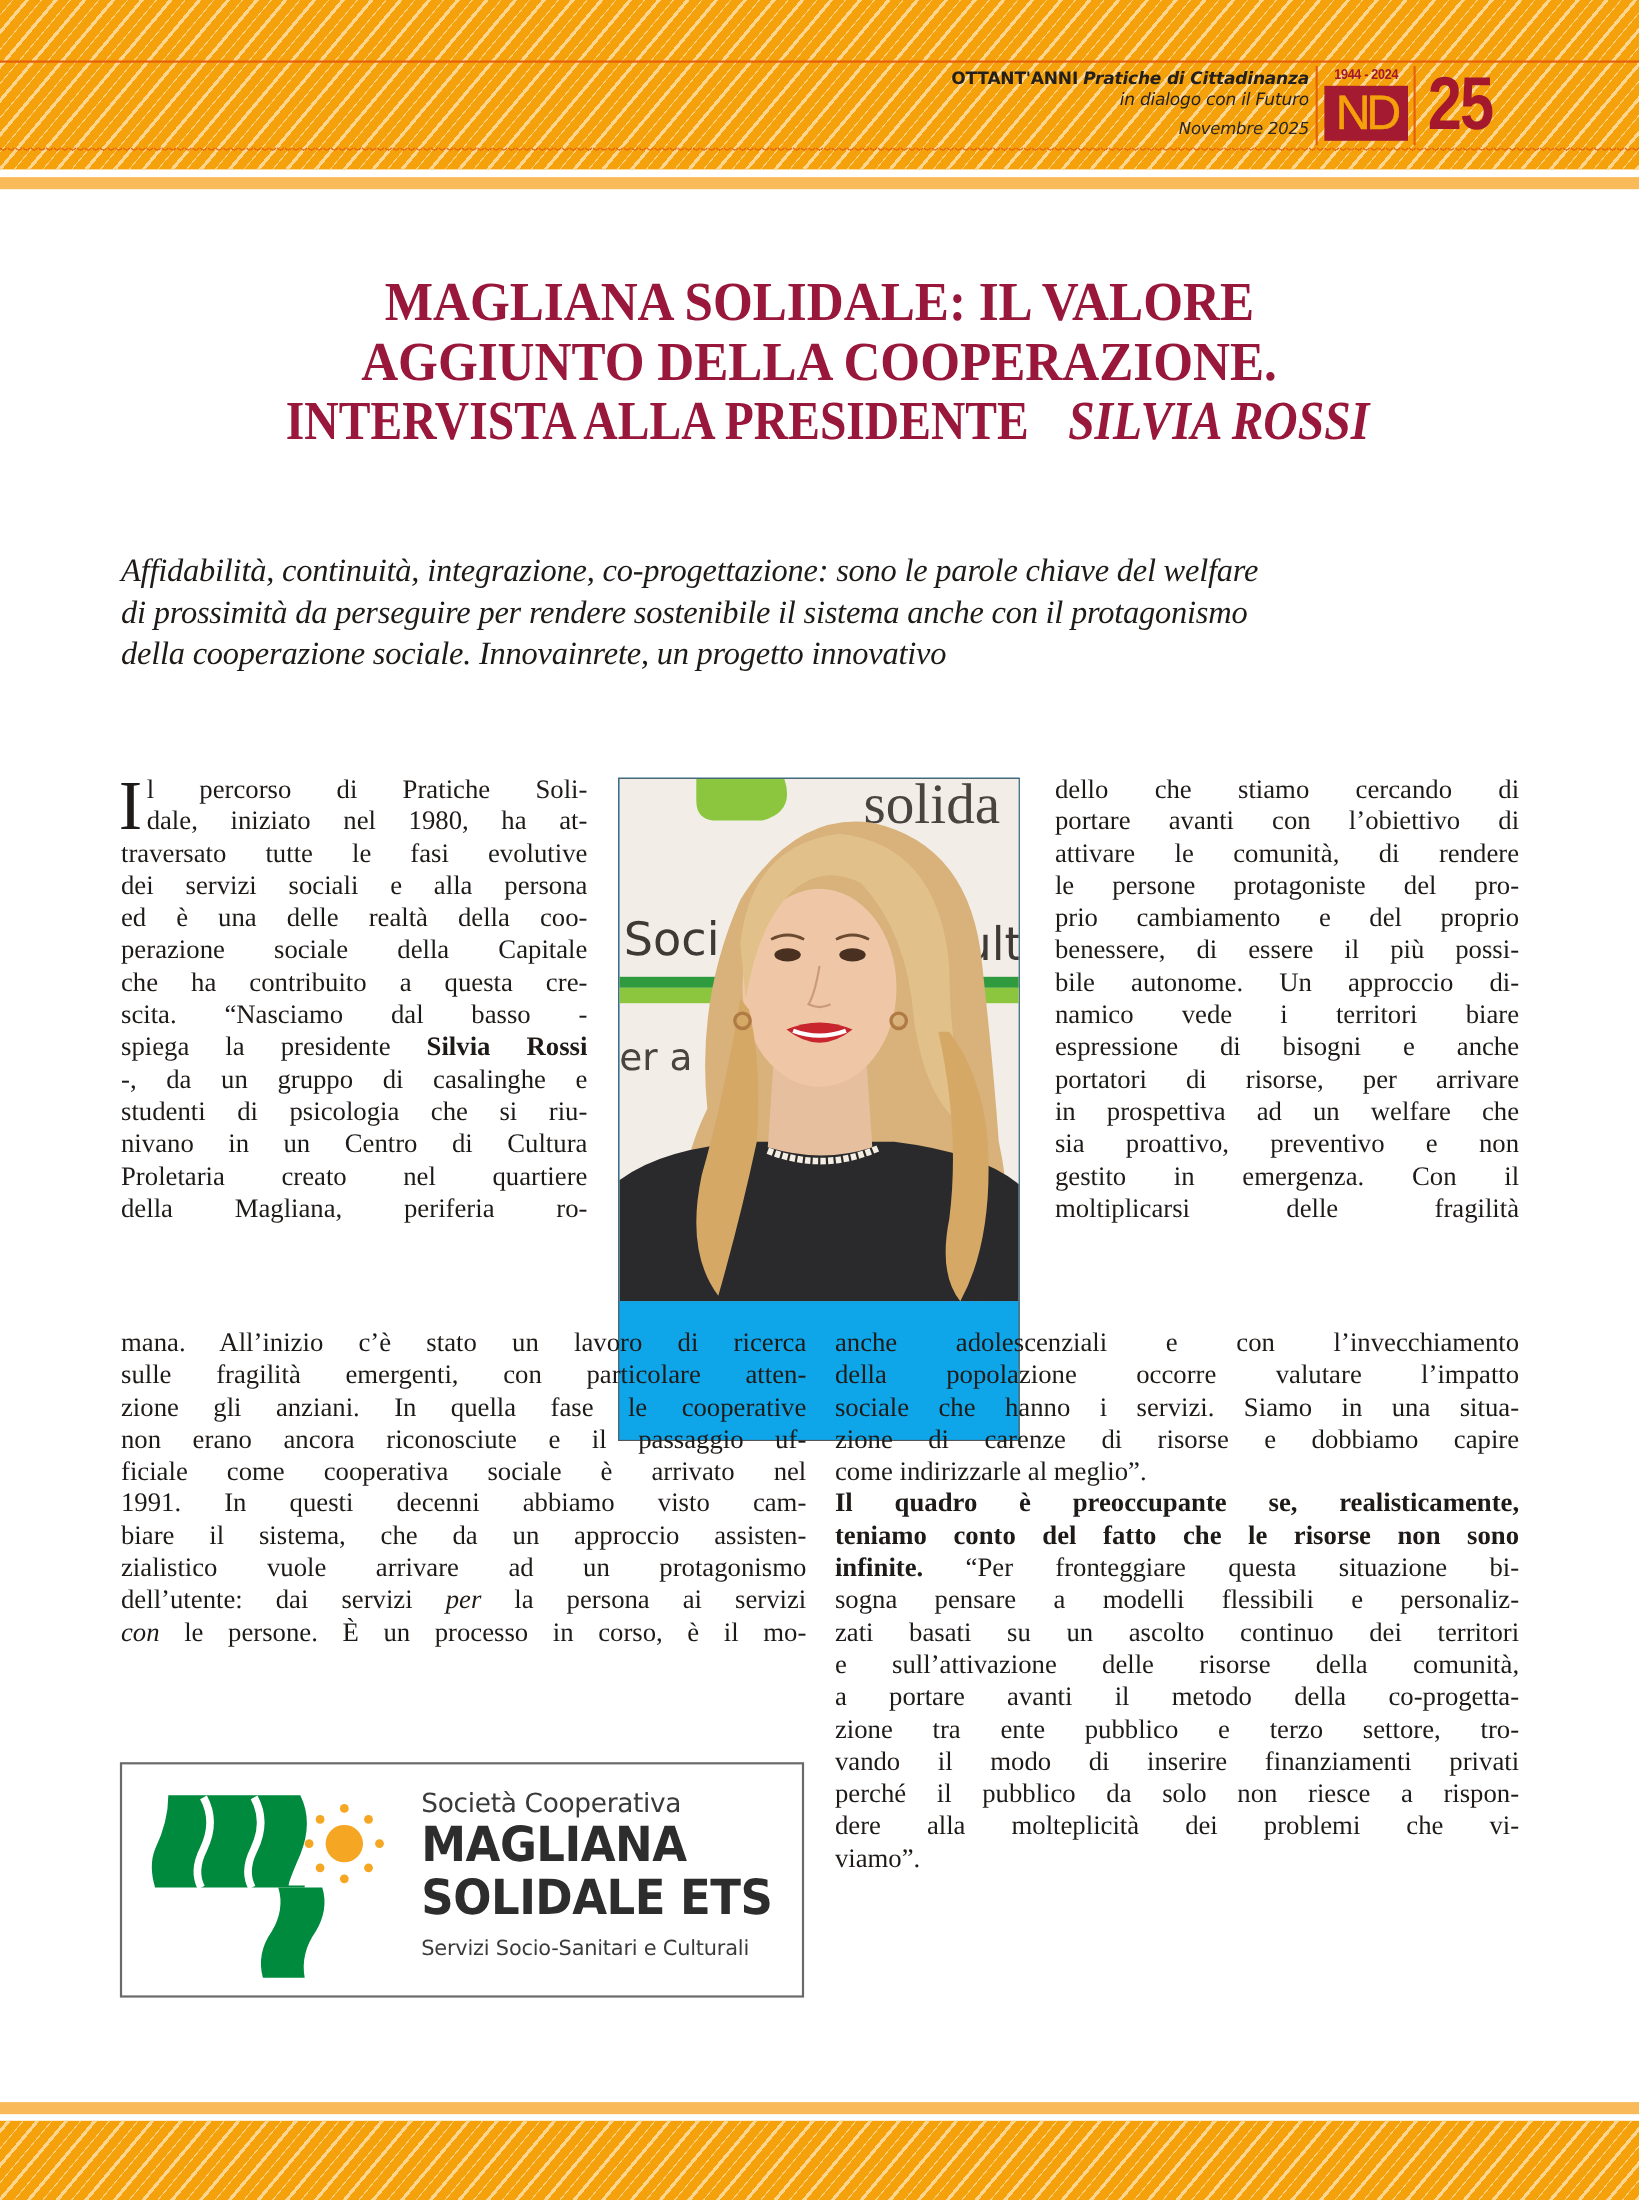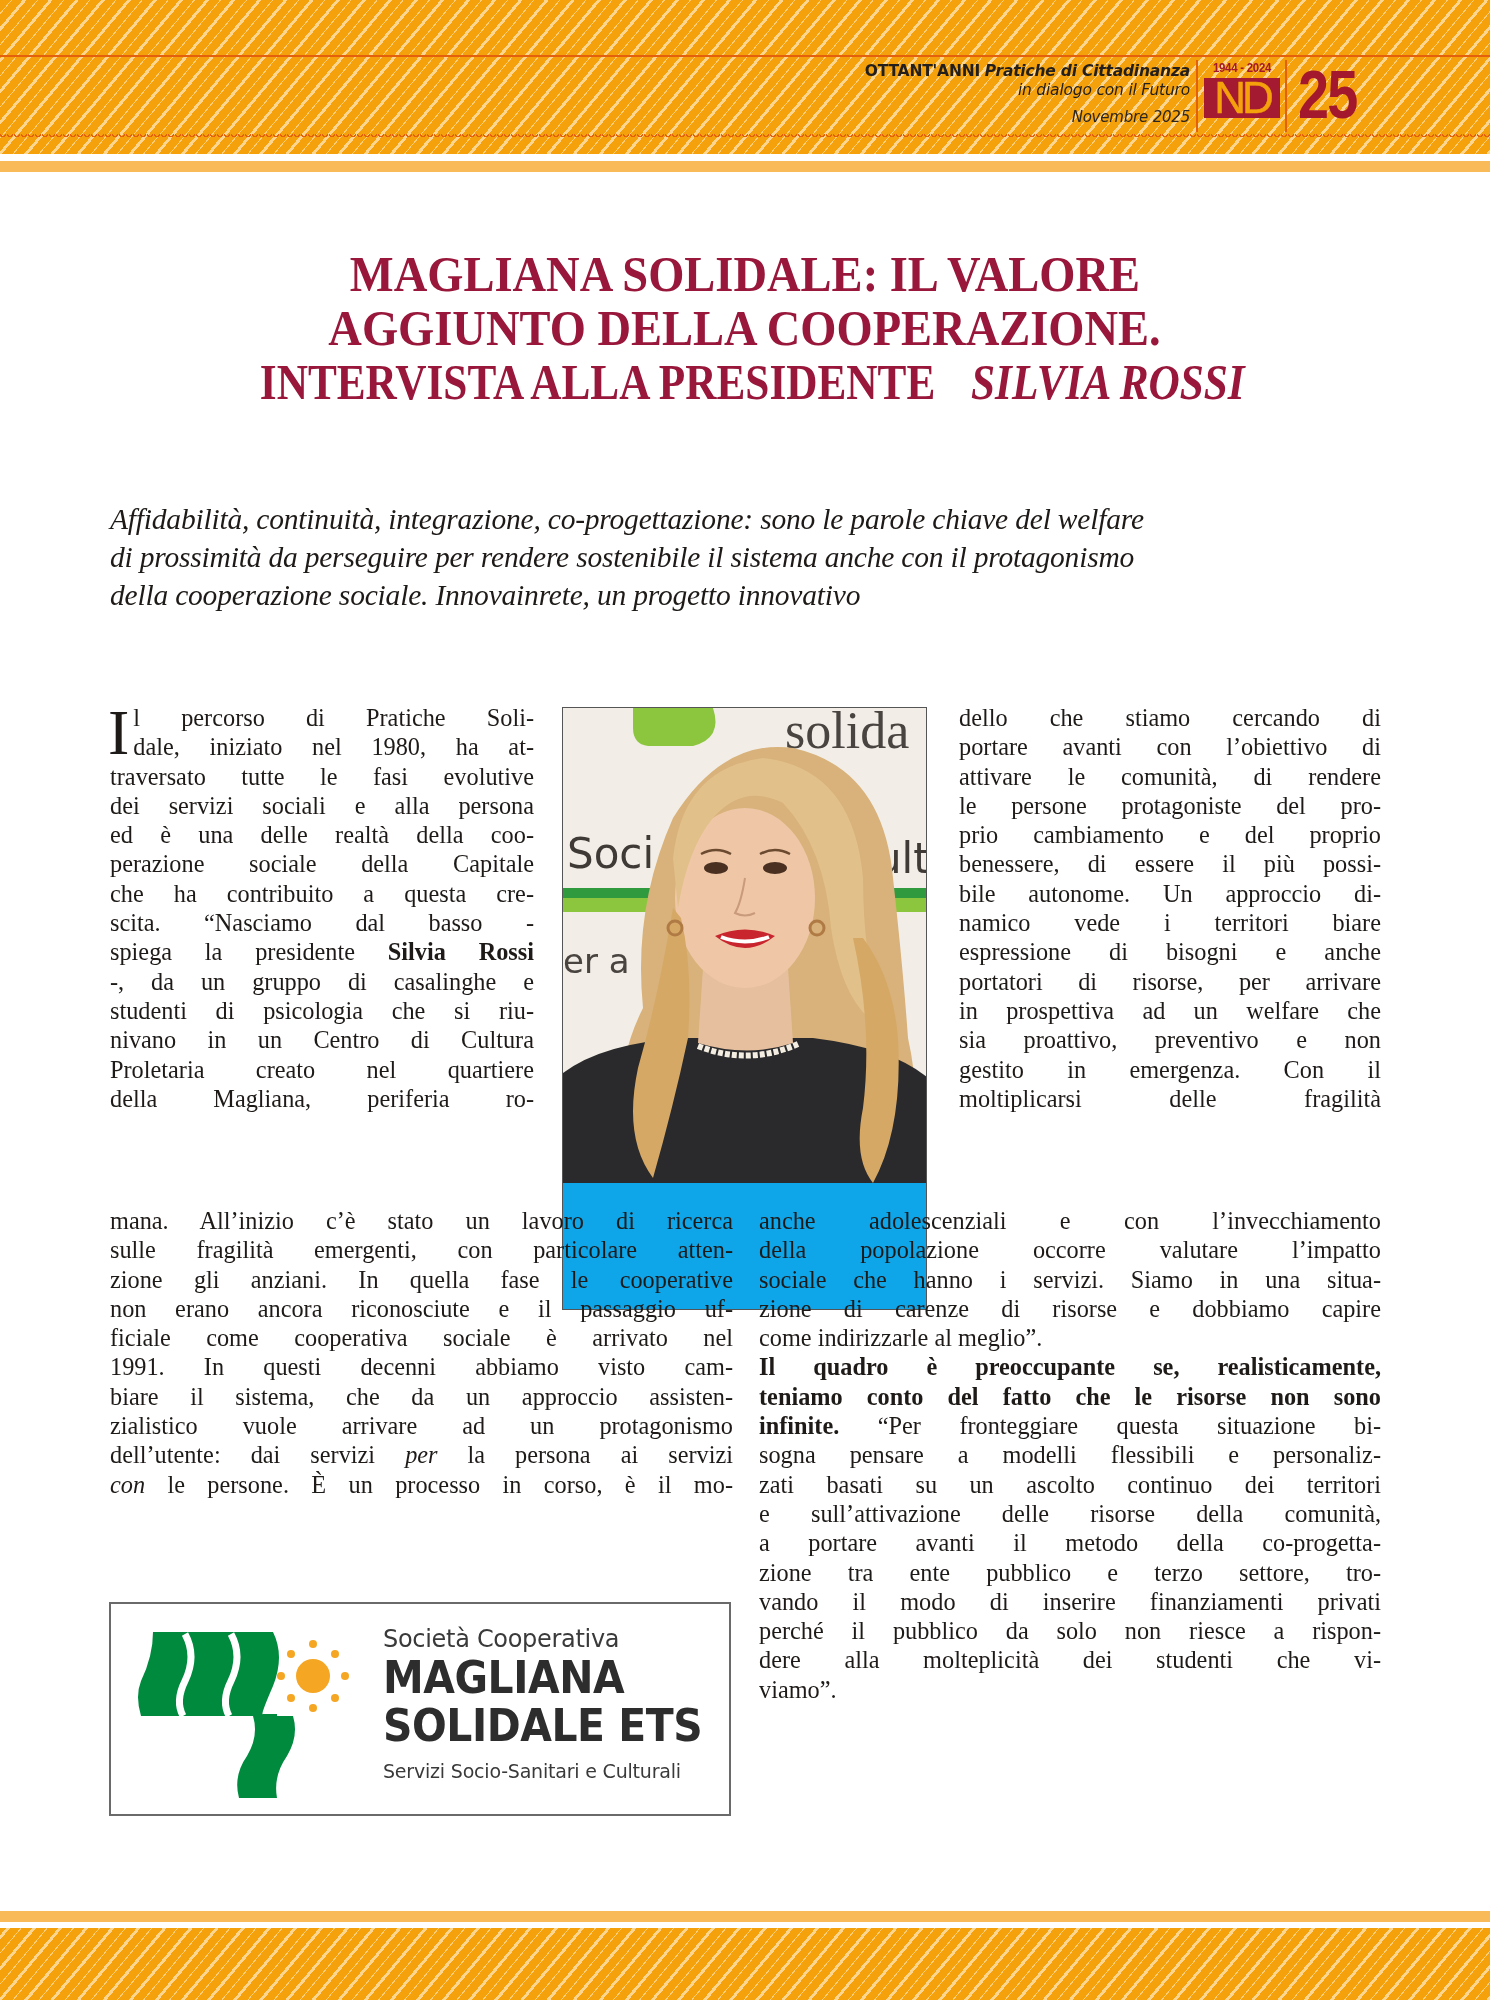--- a/index.html
+++ b/index.html
@@ -32,21 +32,21 @@
   .mast-text { position: absolute; right: 300px; top: 2px; text-align: right; font-family: "DejaVu Sans", sans-serif; color: #231f1c; }
   .mast-line1 { font-size: 15.5px; line-height: 19px; white-space: nowrap; letter-spacing: -0.2px; }
   .mast-line1 .caps { font-weight: bold; }
   .mast-line1 .it { font-style: italic; font-weight: bold; }
   .mast-line2 { font-size: 15.5px; line-height: 19px; font-style: italic; font-weight: normal; white-space: nowrap; letter-spacing: -0.2px; }
   .mast-line3 { font-size: 15px; line-height: 22px; font-style: italic; margin-top: 6px; letter-spacing: -0.2px; color: #2c2620; }
 
   .mast-sep { position: absolute; top: 0; width: 2px; height: 72px; background: #e5600d; }
   .nd-block { position: absolute; right: 206px; top: 0; width: 84px; height: 72px; }
   .nd-years { font-family: "Liberation Sans", sans-serif; font-weight: bold; font-size: 13px; color: #a3182c; text-align: center; letter-spacing: -0.3px; line-height: 16px; transform: scaleX(0.88); }
-  .nd-box { margin: 2px auto 0; width: 76px; height: 40px; background: #a31a31; display: flex; align-items: center; justify-content: center; }
+  .nd-box { margin: 2px auto 0; width: 76px; height: 50px; background: #a31a31; display: flex; align-items: center; justify-content: center; }
   .nd-letters { font-family: "Liberation Sans", sans-serif; font-size: 44px; color: #f4a10b; letter-spacing: -4px; line-height: 1; font-weight: normal; -webkit-text-stroke: 0.5px #f4a10b; }
   .page-number { position: absolute; right: 120px; top: -6px; font-family: "Liberation Sans", sans-serif; font-weight: bold; font-size: 68px; color: #a3182c; line-height: 80px; transform: scaleX(0.82); transform-origin: left center; letter-spacing: -2px; }
 
   
   .title {
     position: absolute; left: 0; top: 247px; width: 1490px; text-align: center;
     font-family: "Liberation Serif", serif; color: #98173a;
     font-size: 50px; line-height: 54px; letter-spacing: 0px;
   }
   .title span { display: inline-block; transform: scaleX(0.93); }
@@ -228,21 +228,21 @@
   <p class="line"><b>Il quadro è preoccupante se, realisticamente,</b></p>
   <p class="line"><b>teniamo conto del fatto che le risorse non sono</b></p>
   <p class="line"><b>infinite.</b><span> “Per fronteggiare questa situazione bi-</span></p>
   <p class="line">sogna pensare a modelli flessibili e personaliz-</p>
   <p class="line">zati basati su un ascolto continuo dei territori</p>
   <p class="line">e sull’attivazione delle risorse della comunità,</p>
   <p class="line">a portare avanti il metodo della co-progetta-</p>
   <p class="line">zione tra ente pubblico e terzo settore, tro-</p>
   <p class="line">vando il modo di inserire finanziamenti privati</p>
   <p class="line">perché il pubblico da solo non riesce a rispon-</p>
-  <p class="line">dere alla molteplicità dei studenti che vi-</p>
+  <p class="line">dere alla molteplicità dei problemi che vi-</p>
   <p class="line last">viamo”.</p>
 </div>
 
 <div class="logo-box">
   <svg class="logo-mark" width="230" height="175" viewBox="0 0 230 175">
 
     <path d="M18 6 L138 6 Q150 30 138 60 Q125 90 128 88 L142 88 L142 90 L6 90 Q0 70 6 55 Q18 30 18 6 Z" fill="#008a3e"></path>
     <path d="M50 8 Q62 30 50 55 Q40 75 48 90" stroke="#fff" stroke-width="7" fill="none"></path>
     <path d="M96 8 Q108 30 96 55 Q86 75 94 90" stroke="#fff" stroke-width="7" fill="none"></path>
     <path d="M118 90 L158 90 Q164 110 152 130 Q138 150 142 172 L104 172 Q98 150 112 130 Q124 110 118 90 Z" fill="#008a3e"></path>

